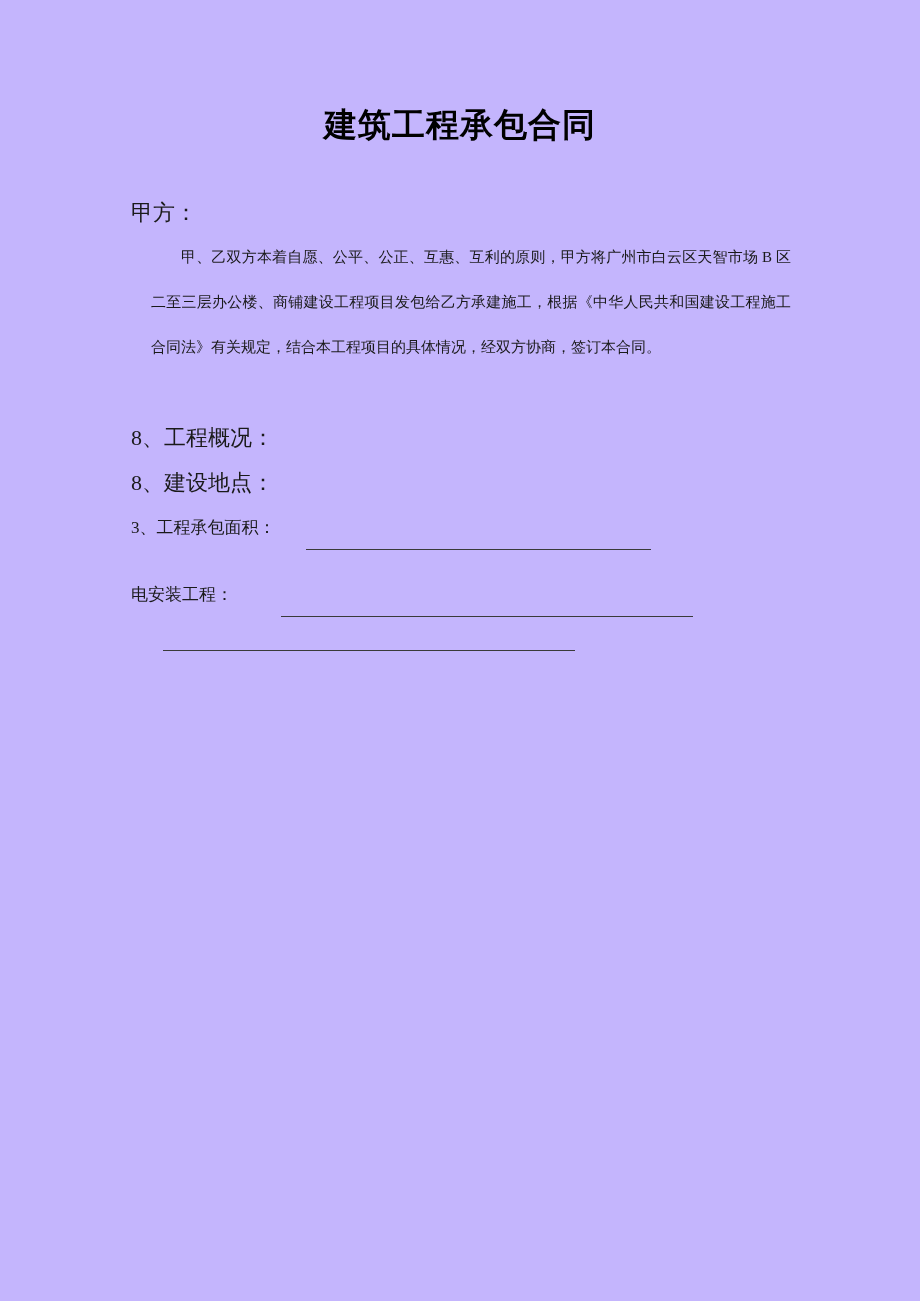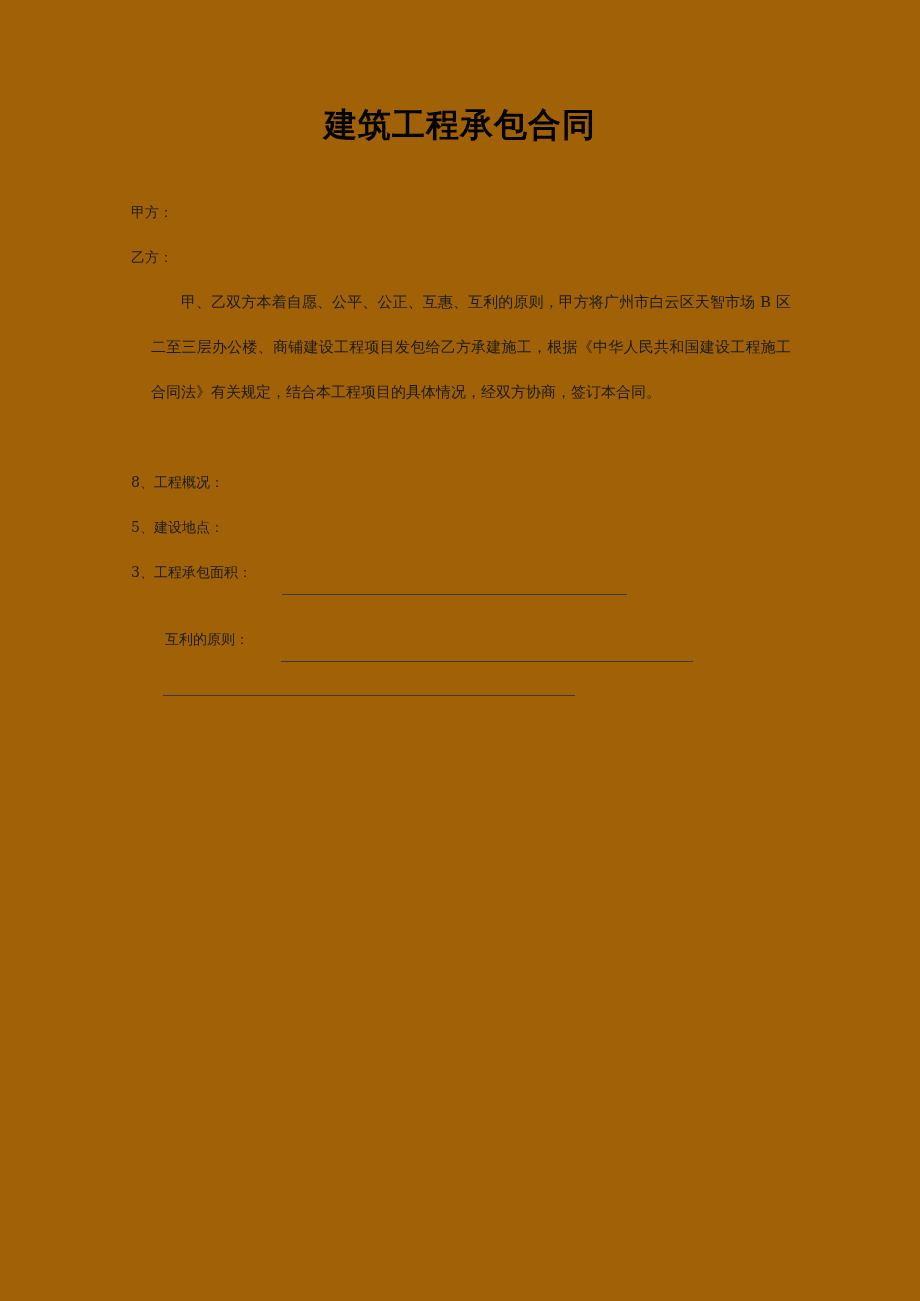--- a/index.html
+++ b/index.html
@@ -11,44 +11,45 @@
   body {
     font-family: "DejaVu Serif", "Liberation Serif", serif;
     color: #000000;
     -webkit-font-smoothing: antialiased;
   }
   .page {
     position: relative;
     width: 920px;
     height: 1301px;
     margin: 0 auto;
-    background: #a16207;
+    background: #c4b5fd;
     overflow: hidden;
     box-sizing: border-box;
+    font-family: Liberation Serif, serif;
   }
   .doc-title {
     position: absolute;
     left: 0;
     top: 104px;
     width: 920px;
     text-align: center;
     font-size: 33px;
     font-weight: 700;
     letter-spacing: 1px;
     line-height: 42px;
     color: #000000;
   }
   .body-block {
     position: absolute;
     left: 131px;
     top: 190px;
     width: 660px;
   }
   .line {
-    font-size: 14px;
+    font-size: 22px;
     line-height: 45px;
     color: #1a1a1a;
     white-space: nowrap;
   }
   .para {
     font-size: 15px;
     line-height: 45px;
     color: #1a1a1a;
     text-align: justify;
     text-justify: inter-ideograph;
@@ -57,24 +58,23 @@
   .para.indent {
     text-indent: 2em;
   }
   .spacer-sm { height: 22px; }
   .spacer-md { height: 45px; }
   .spacer-lg { height: 30px; }
 
   .field-row {
     display: flex;
     align-items: flex-end;
-    font-size: 14px;
+    font-size: 17px;
     line-height: 45px;
     color: #1a1a1a;
-    text-align: right;
   }
   .field-label {
     white-space: nowrap;
     flex: 0 0 auto;
   }
   .field-blank {
     flex: 1 1 auto;
     border-bottom: 1.6px solid #3a3a3a;
     height: 33px;
     margin-left: 18px;
@@ -94,41 +94,40 @@
 <body>
 
 <div class="page">
 
   <div class="doc-title">建筑工程承包合同</div>
 
   <div class="body-block">
 
     <div class="line">甲方：</div>
 
-    <div class="line">乙方：</div>
 
     <div class="para indent">甲、乙双方本着自愿、公平、公正、互惠、互利的原则，甲方将广州市白云区天智市场 B 区二至三层办公楼、商铺建设工程项目发包给乙方承建施工，根据《中华人民共和国建设工程施工合同法》有关规定，结合本工程项目的具体情况，经双方协商，签订本合同。</div>
 
     <div class="spacer-md"></div>
 
     <div class="line">8、工程概况：</div>
 
 
-    <div class="line">5、建设地点：</div>
+    <div class="line">8、建设地点：</div>
 
     <div class="field-row">
       <span class="field-label">3、工程承包面积：</span>
       <span class="field-blank blank-area"></span>
     </div>
 
 
     <div class="spacer-sm"></div>
 
     <div class="field-row">
-      <span class="field-label sub-label">互利的原则：</span>
+      <span class="field-label sub-label">电安装工程：</span>
       <span class="field-blank blank-sub"></span>
     </div>
 
 
     <div class="field-row">
       <span class="field-blank blank-sub"></span>
     </div>
 
     <div class="spacer-lg"></div>
 

